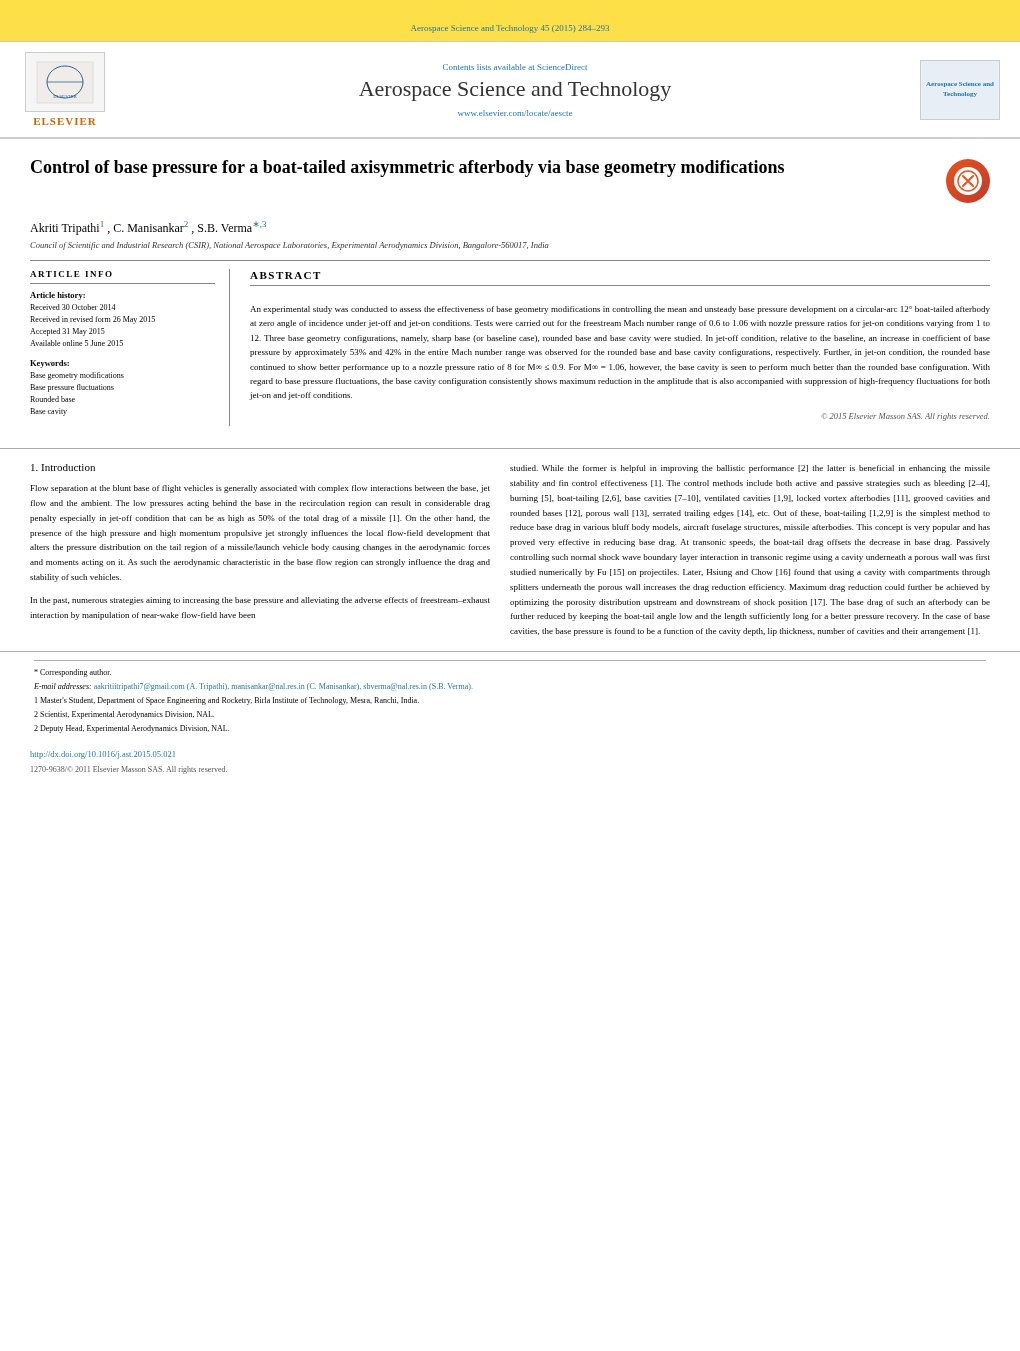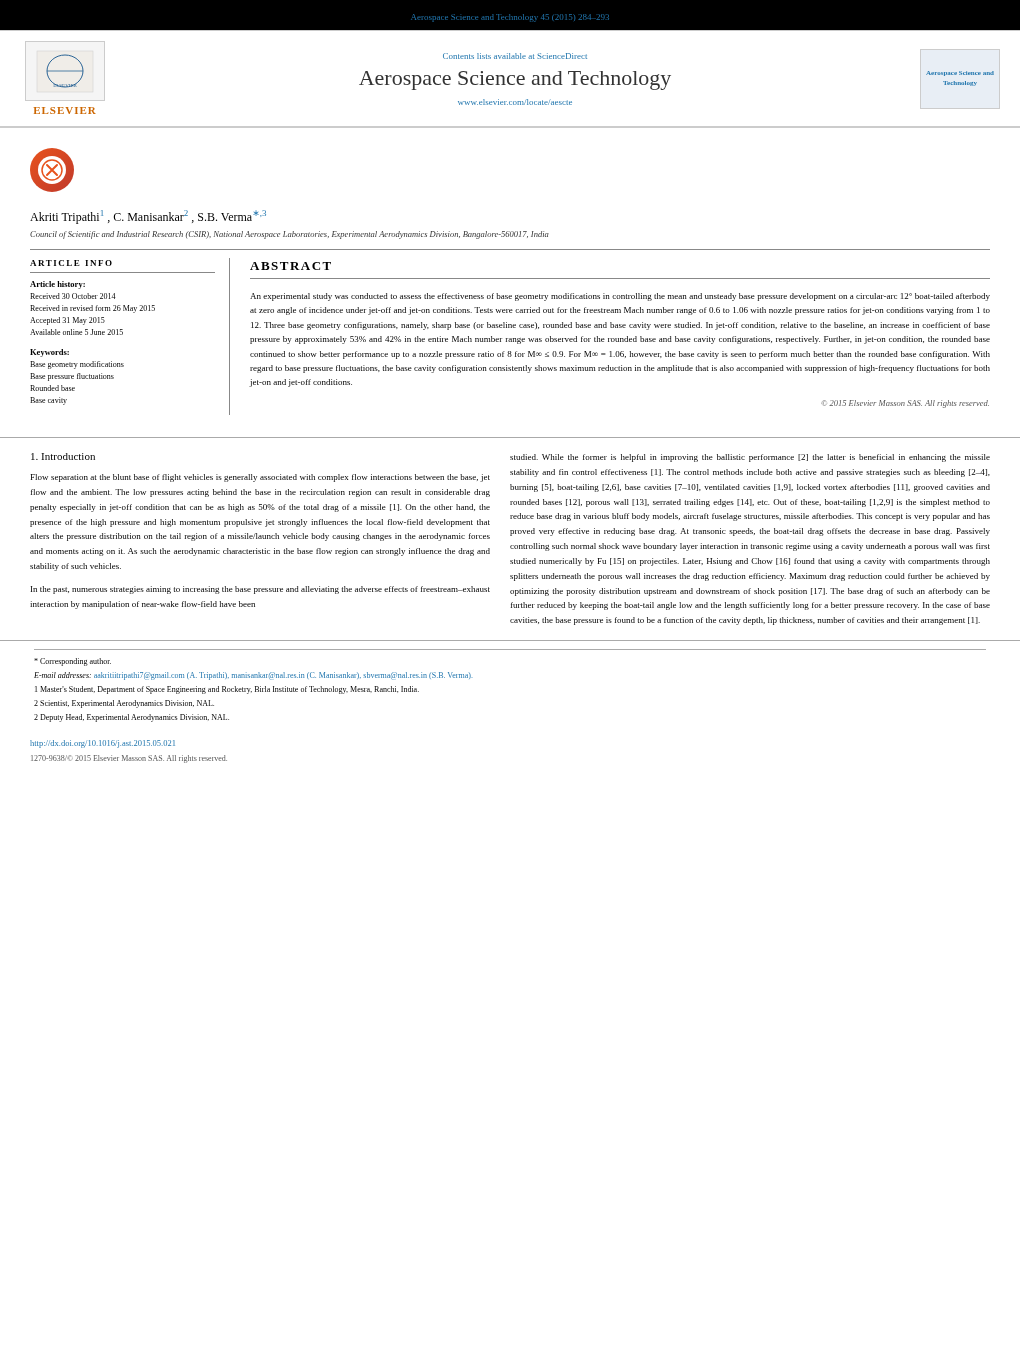--- a/index.html
+++ b/index.html
@@ -13,23 +13,23 @@
     }
 
     .page-wrapper {
       width: 1020px;
       background: #fff;
       padding: 0;
     }
 
     
     .top-banner {
-      background: #000000;
+      background: #fde047;
       border-bottom: 1px solid #ccc;
-      padding: 12px 20px 4px 20px;
+      padding: 23px 20px 4px 20px;
       text-align: center;
     }
     .top-banner .journal-ref {
       font-size: 9px;
       color: #2176ae;
       text-align: center;
       margin-bottom: 4px;
     }
 
     
@@ -213,26 +213,26 @@
     .article-info .keywords-list li {
       font-size: 8px;
       color: #000;
       line-height: 1.5;
     }
 
     .abstract-section {
       flex: 1;
     }
     .abstract-section .section-heading {
-      font-size: 13px;
+      font-size: 11px;
       font-weight: bold;
       letter-spacing: 1.5px;
       color: #000;
       text-transform: uppercase;
-      margin-bottom: 10px;
+      margin-bottom: 16px;
       border-bottom: 1px solid #888;
       padding-bottom: 4px;
     }
     .abstract-text {
       font-size: 9px;
       line-height: 1.6;
       color: #000;
       text-align: justify;
     }
 
@@ -337,20 +337,21 @@
     </div>
 
     <div class="journal-logo-right">
       <div style="font-size:7px; color:#2176ae; text-align:center; font-weight:bold; line-height:1.3;">Aerospace Science and Technology</div>
     </div>
   </div>
 
   <div class="article-body">
 
     <div class="article-title-section">
+      <div class="article-title">Control of base pressure for a boat-tailed axisymmetric afterbody via base geometry modifications</div>
       <div class="crossmark-badge">
         <div class="cm-inner">
           <svg width="22" height="22" viewBox="0 0 22 22">
             <circle cx="11" cy="11" r="10" fill="none" stroke="#e8531d" stroke-width="1.5"></circle>
             <path d="M6 6 L16 16 M16 6 L6 16" stroke="#e8531d" stroke-width="2" stroke-linecap="round"></path>
           </svg>
         </div>
       </div>
     </div>
 
@@ -419,15 +420,15 @@
     <div class="footnote-item">
       <span style="font-style:italic;">E-mail addresses:</span>
       <span style="color:#2176ae;">aakritiitripathi7@gmail.com (A. Tripathi), manisankar@nal.res.in (C. Manisankar), sbverma@nal.res.in (S.B. Verma).</span>
     </div>
     <div class="footnote-item">1  Master's Student, Department of Space Engineering and Rocketry, Birla Institute of Technology, Mesra, Ranchi, India.</div>
     <div class="footnote-item">2  Scientist, Experimental Aerodynamics Division, NAL.</div>
     <div class="footnote-item">2  Deputy Head, Experimental Aerodynamics Division, NAL.</div>
   </div>
 
   <div class="doi-line">http://dx.doi.org/10.1016/j.ast.2015.05.021</div>
-  <div class="issn-line">1270-9638/© 2015 Elsevier Masson SAS. All rights reserved.</div>
+  <div class="issn-line">1270-9638/© 2011 Elsevier Masson SAS. All rights reserved.</div>
 
 </div>
 
 </body></html>

